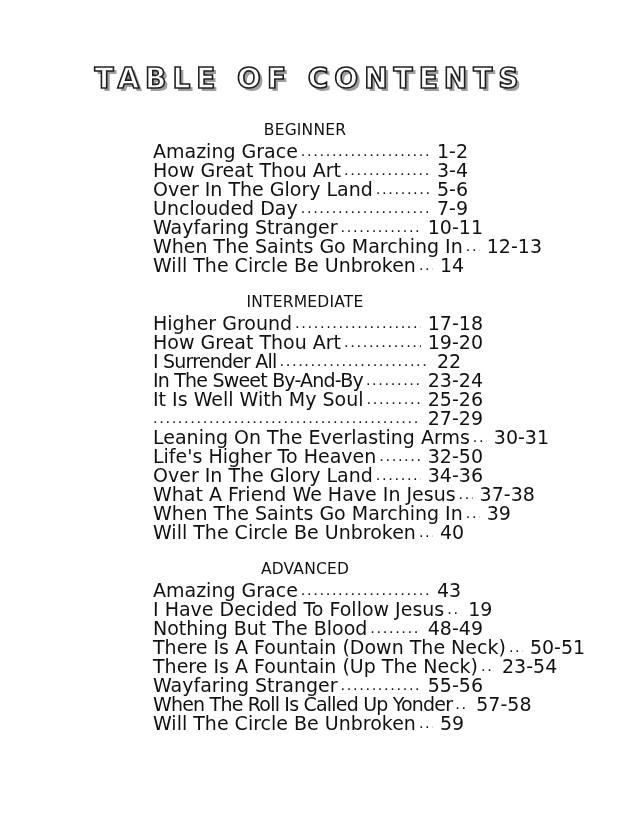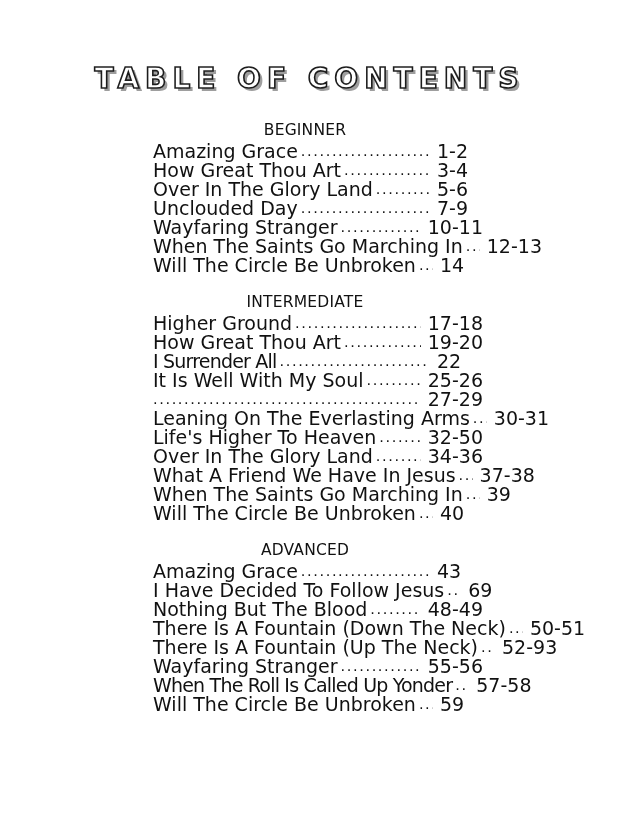--- a/index.html
+++ b/index.html
@@ -130,20 +130,25 @@
         <div class="row">
           <span class="t">How Great Thou Art</span>
           <span class="leader"></span>
           <span class="pg">19-20</span>
         </div>
         <div class="row condensed">
           <span class="t">I Surrender All</span>
           <span class="leader"></span>
           <span class="pg">22</span>
         </div>
+        <div class="row condensed">
+          <span class="t">In The Sweet By-And-By</span>
+          <span class="leader"></span>
+          <span class="pg">23-24</span>
+        </div>
         <div class="row">
           <span class="t">It Is Well With My Soul</span>
           <span class="leader"></span>
           <span class="pg">25-26</span>
         </div>
         <div class="row">
           <span class="leader"></span>
           <span class="pg">27-29</span>
         </div>
         <div class="row">
@@ -180,36 +185,36 @@
       <section>
         <h2 class="sec-heading">ADVANCED</h2>
         <div class="row">
           <span class="t">Amazing Grace</span>
           <span class="leader"></span>
           <span class="pg">43</span>
         </div>
         <div class="row">
           <span class="t">I Have Decided To Follow Jesus</span>
           <span class="leader"></span>
-          <span class="pg">69</span>
+          <span class="pg">19</span>
         </div>
         <div class="row">
           <span class="t">Nothing But The Blood</span>
           <span class="leader"></span>
           <span class="pg">48-49</span>
         </div>
         <div class="row">
           <span class="t">There Is A Fountain (Down The Neck)</span>
           <span class="leader"></span>
           <span class="pg">50-51</span>
         </div>
         <div class="row">
           <span class="t">There Is A Fountain (Up The Neck)</span>
           <span class="leader"></span>
-          <span class="pg">52-93</span>
+          <span class="pg">23-54</span>
         </div>
         <div class="row">
           <span class="t">Wayfaring Stranger</span>
           <span class="leader"></span>
           <span class="pg">55-56</span>
         </div>
         <div class="row condensed">
           <span class="t">When The Roll Is Called Up Yonder</span>
           <span class="leader"></span>
           <span class="pg">57-58</span>

